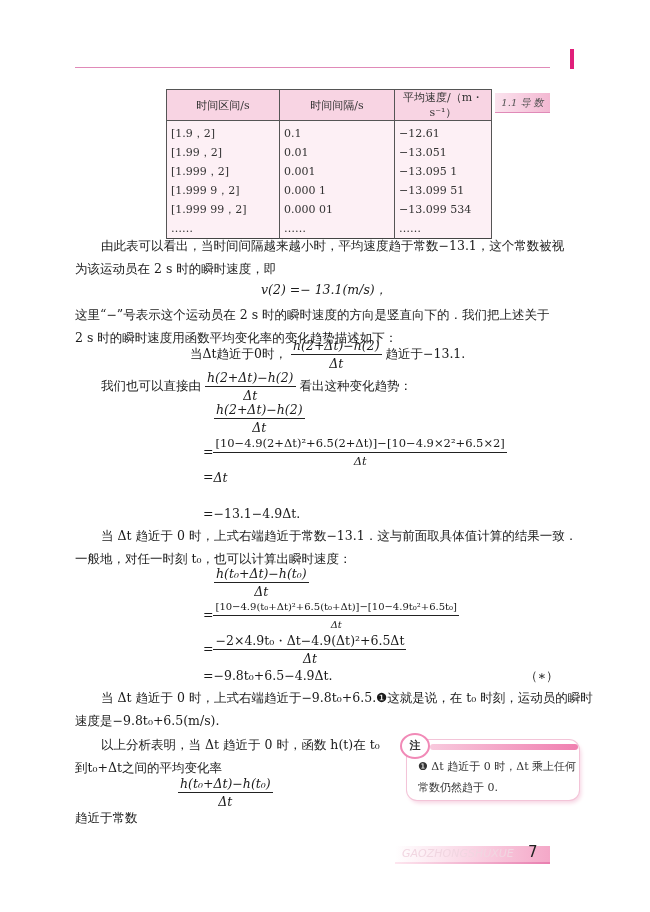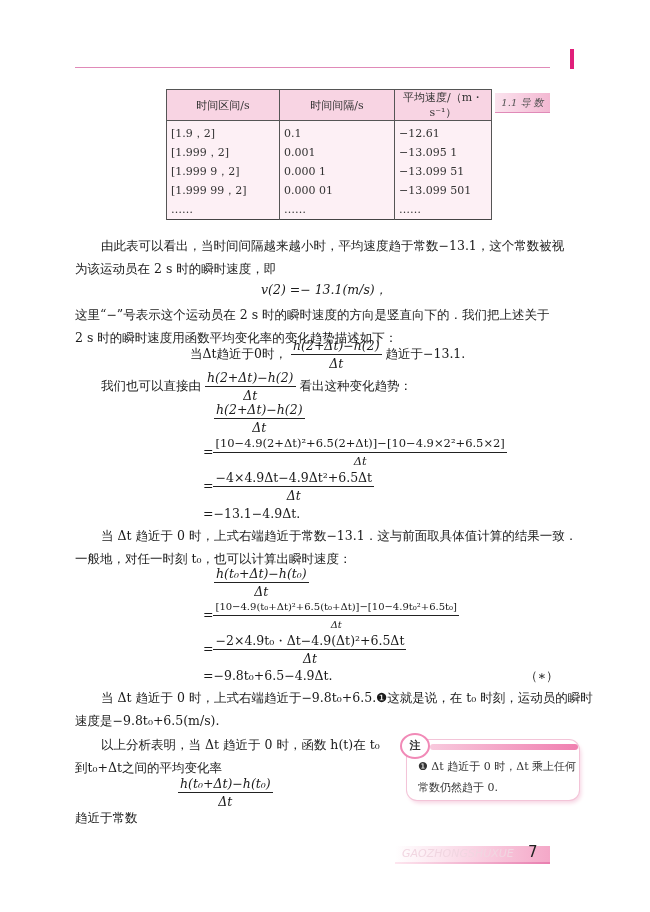--- a/index.html
+++ b/index.html
@@ -53,33 +53,38 @@
       <th>平均速度/（m・s⁻¹）</th>
     </tr>
   </thead>
   <tbody>
     <tr>
         <td>[1.9，2]</td>
         <td>0.1</td>
         <td>−12.61</td>
       </tr>
     <tr>
+        <td>[1.99，2]</td>
+        <td>0.01</td>
+        <td>−13.051</td>
+      </tr>
+    <tr>
         <td>[1.999，2]</td>
         <td>0.001</td>
         <td>−13.095 1</td>
       </tr>
     <tr>
         <td>[1.999 9，2]</td>
         <td>0.000 1</td>
         <td>−13.099 51</td>
       </tr>
     <tr>
         <td>[1.999 99，2]</td>
         <td>0.000 01</td>
-        <td>−13.099 501</td>
+        <td>−13.099 534</td>
       </tr>
     <tr>
         <td>……</td>
         <td>……</td>
         <td>……</td>
       </tr>
   </tbody>
 </table>
 
 <div class="p ind" style="top:234px">由此表可以看出，当时间间隔越来越小时，平均速度趋于常数−13.1，这个常数被视</div>
@@ -100,21 +105,21 @@
   <span>看出这种变化趋势：</span>
 </div>
 
 <div class="c" style="left:214px; top:401px">
   <span class="frac it"><span class="n">h(2+Δt)−h(2)</span><span class="d">Δt</span></span>
 </div>
 <div class="c" style="left:203px; top:435px">
   <span>=</span><span class="frac" style="font-size:11.5px"><span class="n">[10−4.9(2+Δt)²+6.5(2+Δt)]−[10−4.9×2²+6.5×2]</span><span class="d it">Δt</span></span>
 </div>
 <div class="c" style="left:203px; top:469px">
-  <span>=</span><span class="frac"><span class="n">−4×4.9Δt−4.9Δt²+6.5Δt</span><span class="d it">Δt</span></span>
+  <span>=</span><span class="frac"><span class="d it">Δt</span></span>
 </div>
 <div class="c" style="left:203px; top:506px">=−13.1−4.9Δt.</div>
 
 <div class="p ind" style="top:524px">当 Δt 趋近于 0 时，上式右端趋近于常数−13.1．这与前面取具体值计算的结果一致．</div>
 <div class="p" style="top:547px">一般地，对任一时刻 t₀，也可以计算出瞬时速度：</div>
 
 <div class="c" style="left:214px; top:565px">
   <span class="frac it"><span class="n">h(t₀+Δt)−h(t₀)</span><span class="d">Δt</span></span>
 </div>
 <div class="c" style="left:203px; top:598px">

